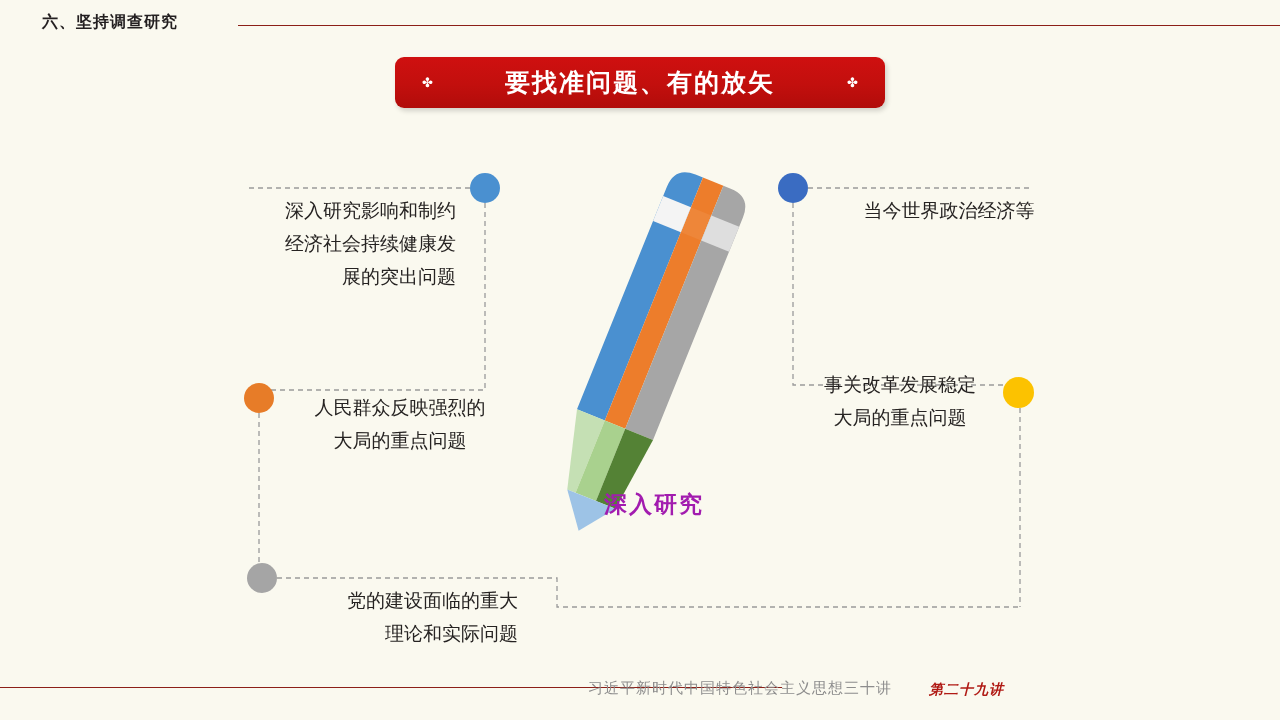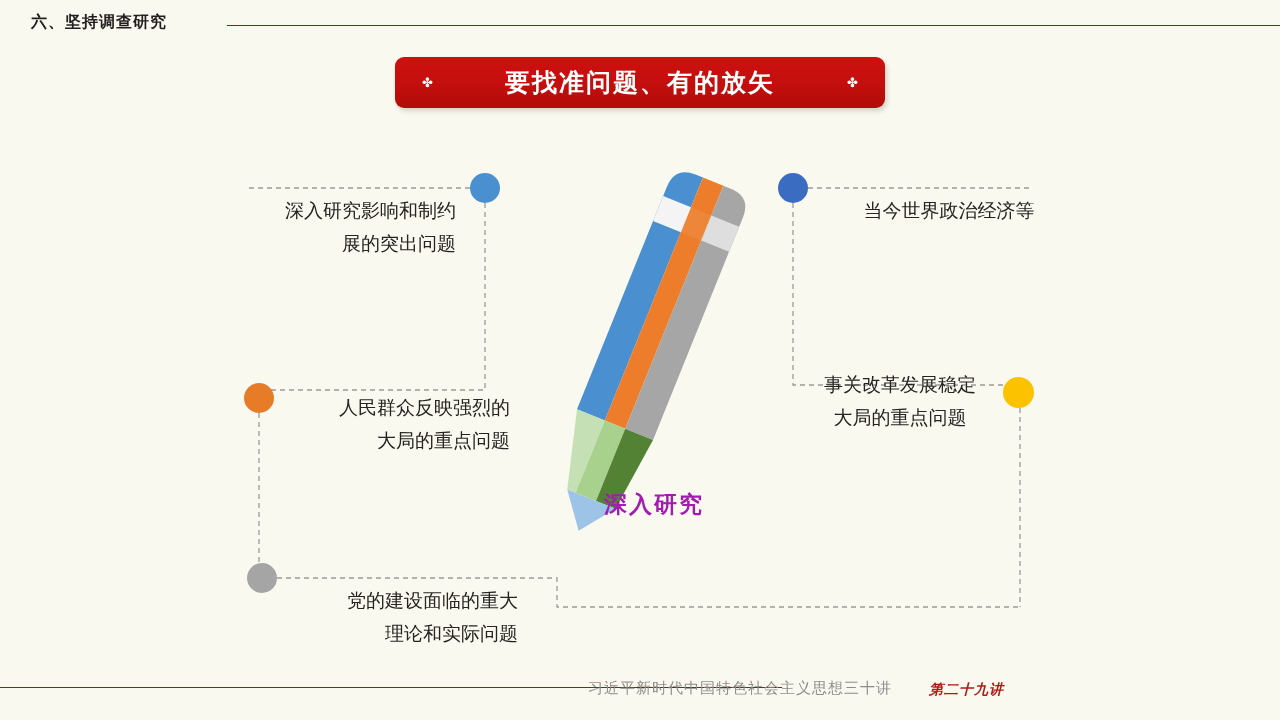--- a/index.html
+++ b/index.html
@@ -5,21 +5,21 @@
   * { margin:0; padding:0; box-sizing:border-box; }
   html, body { width:1280px; height:720px; overflow:hidden; }
   body {
     background:#faf9ef;
     font-family:"Liberation Sans", "DejaVu Sans", sans-serif;
     position:relative;
     color:#231f20;
   }
 
   
-  .header { position:absolute; top:0; left:1px; width:1120px; height:46px; }
+  .header { position:absolute; top:0; left:12px; width:1120px; height:46px; }
   .header-title {
     position:absolute; left:30px; top:12px;
     font-size:16px; font-weight:bold; letter-spacing:1px;
     color:#231f20; white-space:nowrap;
   }
   .header-rule {
     position:absolute; left:226px; top:25px; width:1054px; height:0;
     border-top:1.6px solid #8c2018;
   }
 
@@ -50,21 +50,21 @@
   .dot-blue-light { left:470px; top:173px; width:30px; height:30px; background:#4a90d0; }
   .dot-blue-dark  { left:778px; top:173px; width:30px; height:30px; background:#3a6cc2; }
   .dot-orange     { left:244px; top:383px; width:30px; height:30px; background:#e77c28; }
   .dot-yellow     { left:1003px; top:377px; width:31px; height:31px; background:#fcc200; }
   .dot-gray       { left:247px; top:563px; width:30px; height:30px; background:#a5a5a5; }
 
   
   .tb { position:absolute; font-size:19px; line-height:33px; color:#262322; }
   .tb-1 { left:224px; top:194px; width:232px; text-align:right; }
   .tb-2 { left:836px; top:194px; width:226px; text-align:center; }
-  .tb-3 { left:290px; top:391px; width:220px; text-align:right; }
+  .tb-3 { left:290px; top:391px; width:220px; text-align:center; }
   .tb-4 { left:800px; top:368px; width:200px; text-align:center; }
   .tb-5 { left:298px; top:584px; width:220px; text-align:right; }
 
   
   .pencil { position:absolute; left:520px; top:150px; width:250px; height:390px; }
   .pencil-label {
     position:absolute; left:604px; top:489px;
     font-size:23px; font-weight:bold; letter-spacing:2px; color:#a21caf;
     white-space:nowrap;
   }
@@ -118,20 +118,21 @@
 </svg>
 
 <div class="dot dot-blue-light"></div>
 <div class="dot dot-blue-dark"></div>
 <div class="dot dot-orange"></div>
 <div class="dot dot-yellow"></div>
 <div class="dot dot-gray"></div>
 
 <div class="tb tb-1">
   <div>深入研究影响和制约</div>
+  <div>经济社会持续健康发</div>
   <div>展的突出问题</div>
 </div>
 
 <div class="tb tb-2">
   <div>当今世界政治经济等</div>
 </div>
 
 <div class="tb tb-3">
   <div>人民群众反映强烈的</div>
   <div>大局的重点问题</div>

